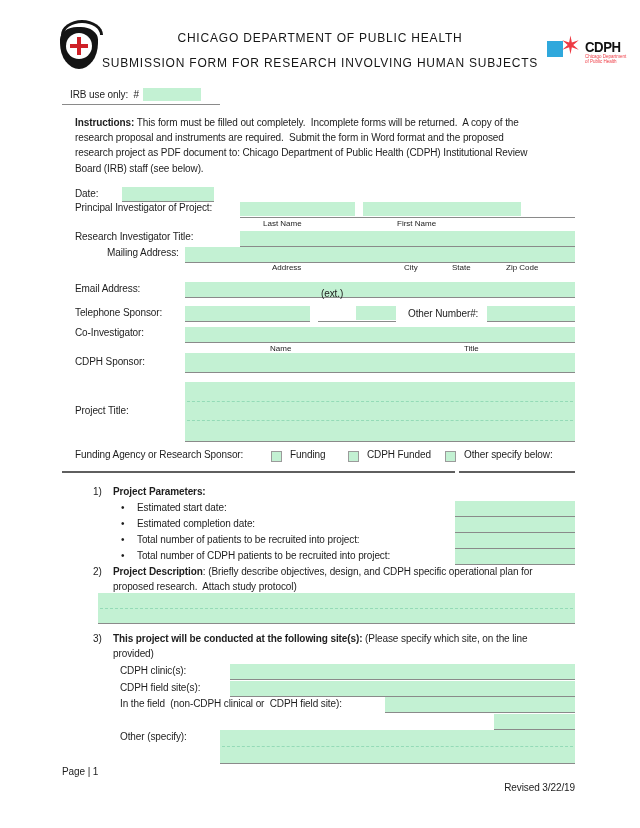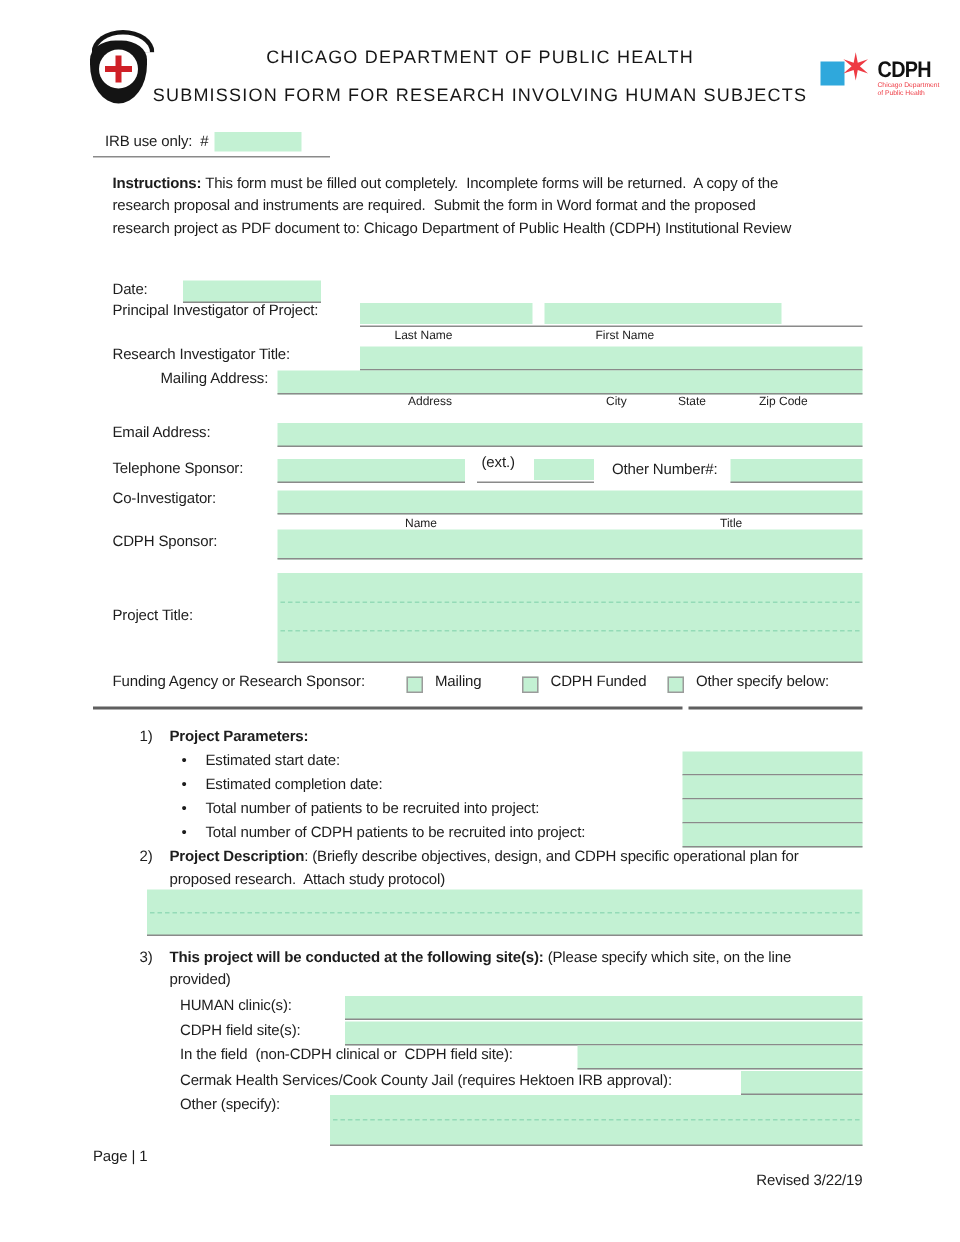--- a/index.html
+++ b/index.html
@@ -57,20 +57,21 @@
 
   <div class="abs" style="left:62px;top:86px;width:150px;border-bottom:1px solid #8a8a8a;padding:2px 0 3px 8px;display:flex;align-items:center;">
     <span class="line">IRB use only:  #</span>
     <span class="field" style="width:58px;height:13px;margin-left:4px;"></span>
   </div>
 
   <div class="abs" style="left:75px;top:115px;width:505px;line-height:15.2px;">
     <div class="line"><b>Instructions:</b><span> This form must be filled out completely.  Incomplete forms will be returned.  A copy of the</span></div>
     <div class="line">research proposal and instruments are required.  Submit the form in Word format and the proposed</div>
     <div class="line">research project as PDF document to: Chicago Department of Public Health (CDPH) Institutional Review</div>
+    <div class="line">Board (IRB) staff (see below).</div>
   </div>
 
   <div class="abs line" style="left:75px;top:188px;">Date:</div>
   <div class="abs field uline" style="left:122px;top:187px;width:92px;height:14px;"></div>
 
   <div class="abs line" style="left:75px;top:202px;">Principal Investigator of Project:</div>
   <div class="abs field" style="left:240px;top:202px;width:115px;height:14px;"></div>
   <div class="abs field" style="left:363px;top:202px;width:158px;height:14px;"></div>
   <div class="abs thin" style="left:240px;top:217px;width:335px;"></div>
   <div class="abs cap" style="left:263px;top:219px;">Last Name</div>
@@ -84,43 +85,43 @@
   <div class="abs cap" style="left:272px;top:263px;">Address</div>
   <div class="abs cap" style="left:404px;top:263px;">City</div>
   <div class="abs cap" style="left:452px;top:263px;">State</div>
   <div class="abs cap" style="left:506px;top:263px;">Zip Code</div>
 
   <div class="abs line" style="left:75px;top:283px;">Email Address:</div>
   <div class="abs field uline" style="left:185px;top:282px;width:390px;height:15px;"></div>
 
   <div class="abs line" style="left:75px;top:307px;">Telephone Sponsor:</div>
   <div class="abs field uline" style="left:185px;top:306px;width:125px;height:15px;"></div>
-  <div class="abs line" style="left:321px;top:303px;">(ext.)</div>
+  <div class="abs line" style="left:321px;top:288px;">(ext.)</div>
   <div class="abs field" style="left:356px;top:306px;width:40px;height:14px;"></div>
   <div class="abs thin" style="left:318px;top:321px;width:78px;"></div>
   <div class="abs line" style="left:408px;top:308px;">Other Number#:</div>
   <div class="abs field uline" style="left:487px;top:306px;width:88px;height:15px;"></div>
 
   <div class="abs line" style="left:75px;top:327px;">Co-Investigator:</div>
   <div class="abs field uline" style="left:185px;top:327px;width:390px;height:15px;"></div>
   <div class="abs cap" style="left:270px;top:344px;">Name</div>
-  <div class="abs cap" style="left:480px;top:344px;">Title</div>
+  <div class="abs cap" style="left:464px;top:344px;">Title</div>
 
   <div class="abs line" style="left:75px;top:356px;">CDPH Sponsor:</div>
   <div class="abs field uline" style="left:185px;top:353px;width:390px;height:19px;"></div>
 
   <div class="abs line" style="left:75px;top:405px;">Project Title:</div>
   <div class="abs field uline" style="left:185px;top:382px;width:390px;height:59px;">
     <div class="sep" style="top:19px;"></div>
     <div class="sep" style="top:38px;"></div>
   </div>
 
   <div class="abs line" style="left:75px;top:449px;">Funding Agency or Research Sponsor:</div>
   <div class="abs cb" style="left:271px;top:451px;"></div>
-  <div class="abs line" style="left:290px;top:449px;">Mailing</div>
+  <div class="abs line" style="left:290px;top:449px;">Funding</div>
   <div class="abs cb" style="left:348px;top:451px;"></div>
   <div class="abs line" style="left:367px;top:449px;">CDPH Funded</div>
   <div class="abs cb" style="left:445px;top:451px;"></div>
   <div class="abs line" style="left:464px;top:449px;">Other specify below:</div>
 
   <div class="abs rule" style="left:62px;top:471px;width:393px;"></div>
   <div class="abs rule" style="left:459px;top:471px;width:116px;"></div>
 
   <div class="abs line" style="left:93px;top:486px;">1)</div>
   <div class="abs line" style="left:113px;top:486px;"><b>Project Parameters:</b></div>
@@ -145,30 +146,29 @@
   <div class="abs line" style="left:113px;top:566px;"><b>Project Description</b><span>: (Briefly describe objectives, design, and CDPH specific operational plan for</span></div>
   <div class="abs line" style="left:113px;top:581px;text-align:center;">proposed research.  Attach study protocol)</div>
   <div class="abs field uline" style="left:98px;top:593px;width:477px;height:30px;">
     <div class="sep" style="top:15px;"></div>
   </div>
 
   <div class="abs line" style="left:93px;top:633px;">3)</div>
   <div class="abs line" style="left:113px;top:633px;"><b>This project will be conducted at the following site(s):</b><span> (Please specify which site, on the line</span></div>
   <div class="abs line" style="left:113px;top:648px;text-align:center;">provided)</div>
 
-  <div class="abs line" style="left:120px;top:665px;">HUMAN clinic(s):</div>
+  <div class="abs line" style="left:120px;top:665px;">CDPH clinic(s):</div>
   <div class="abs field uline" style="left:230px;top:664px;width:345px;height:15px;"></div>
 
   <div class="abs line" style="left:120px;top:682px;">CDPH field site(s):</div>
   <div class="abs field uline" style="left:230px;top:681px;width:345px;height:15px;"></div>
 
   <div class="abs line" style="left:120px;top:698px;">In the field  (non-CDPH clinical or  CDPH field site):</div>
   <div class="abs field uline" style="left:385px;top:697px;width:190px;height:15px;"></div>
 
-  <div class="abs line" style="left:120px;top:715px;">Cermak Health Services/Cook County Jail (requires Hektoen IRB approval):</div>
   <div class="abs field uline" style="left:494px;top:714px;width:81px;height:15px;"></div>
 
   <div class="abs line" style="left:120px;top:731px;">Other (specify):</div>
   <div class="abs field uline" style="left:220px;top:730px;width:355px;height:33px;">
     <div class="sep" style="top:16px;"></div>
   </div>
 
   <div class="abs line" style="left:62px;top:766px;">Page | 1</div>
   <div class="abs line" style="right:65px;top:782px;">Revised 3/22/19</div>
 

